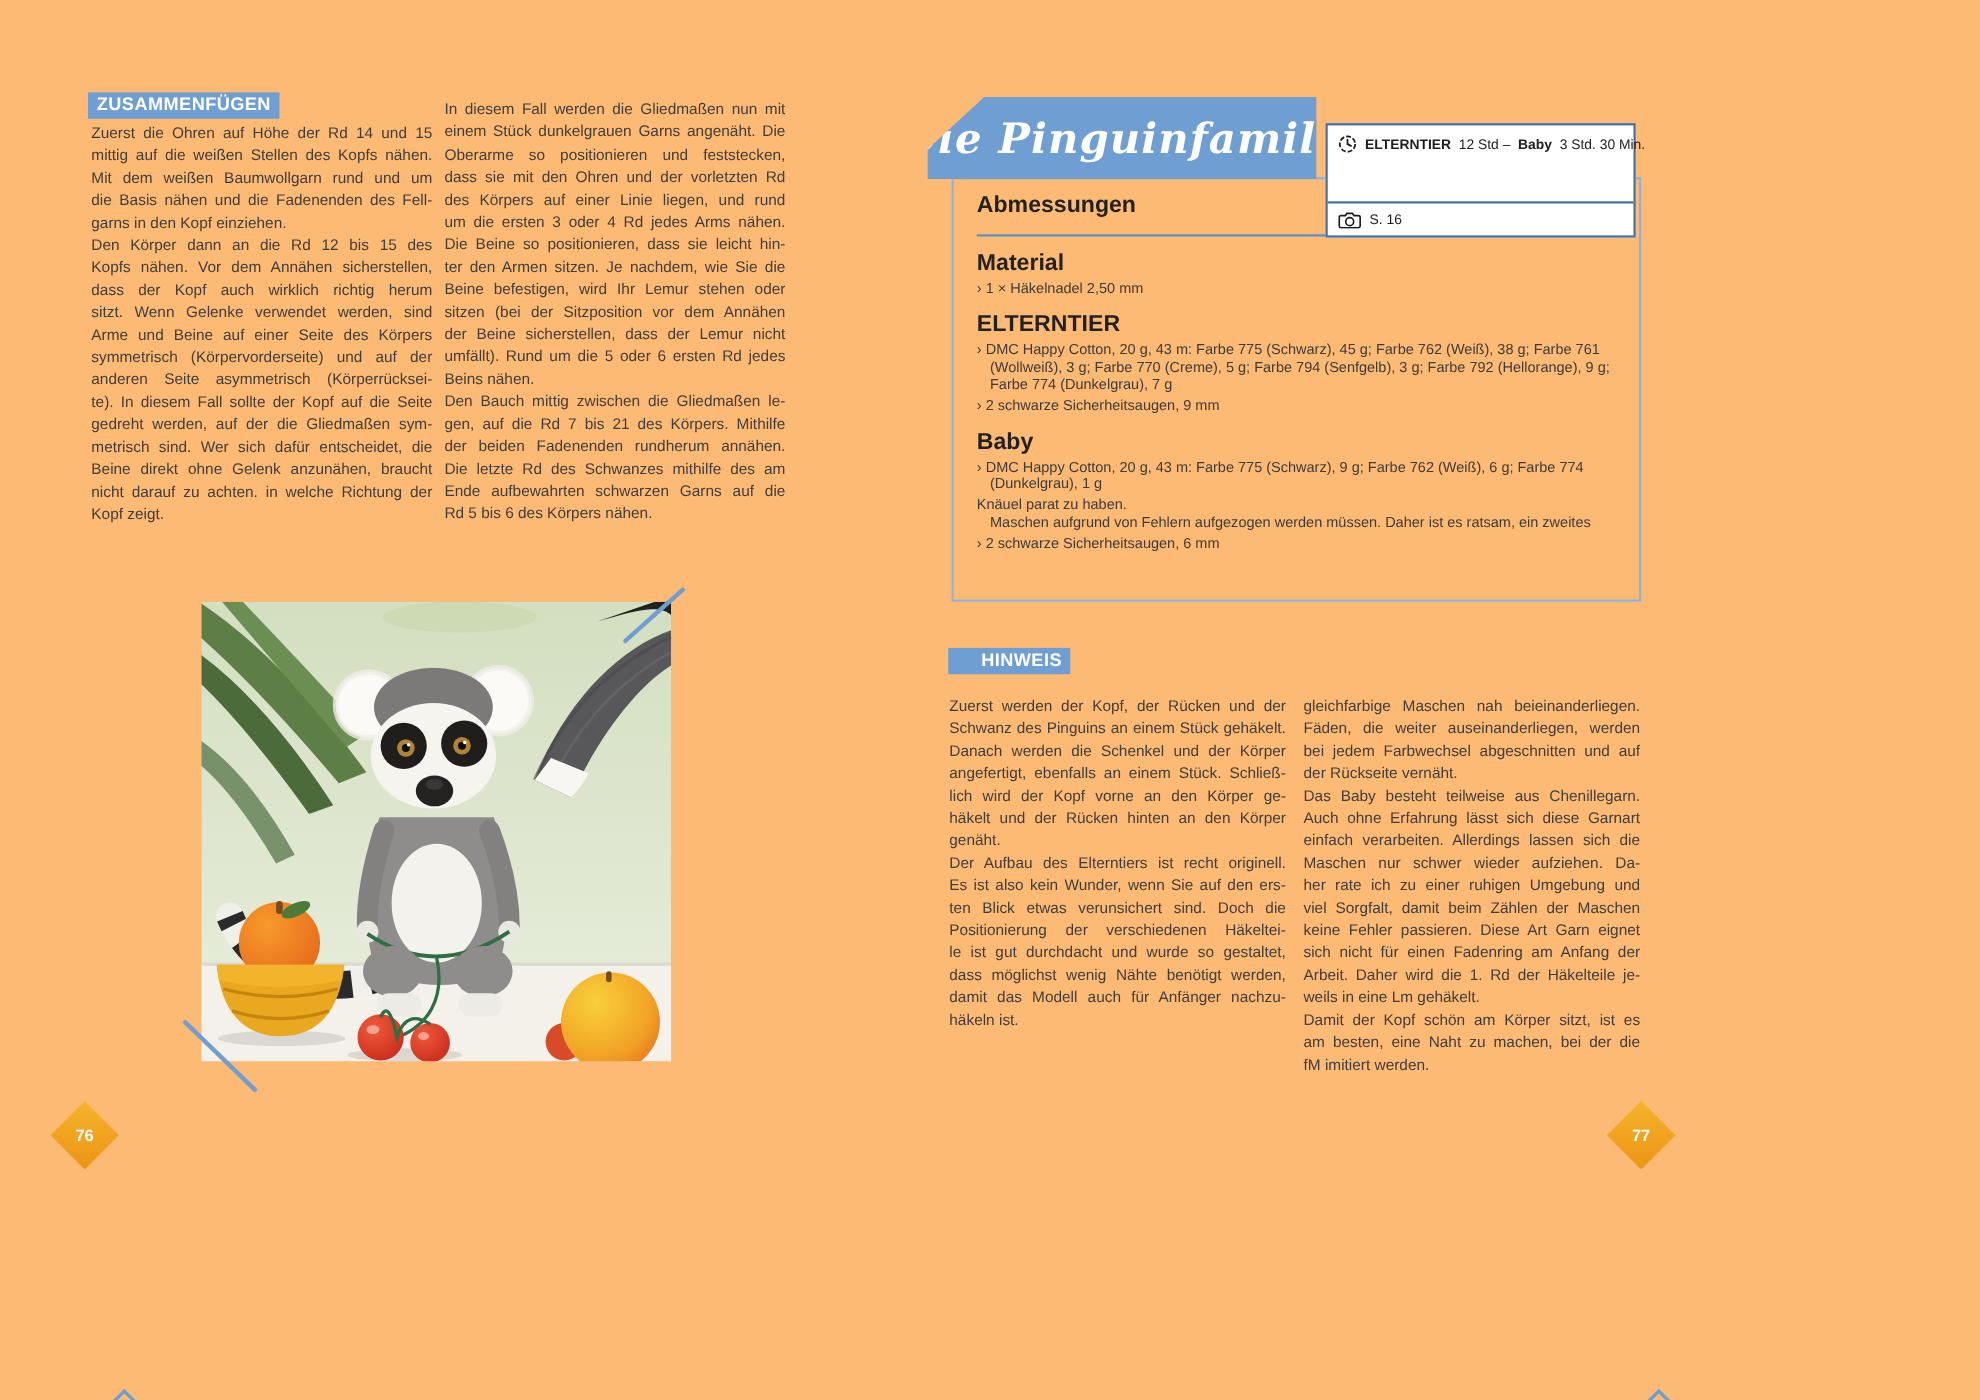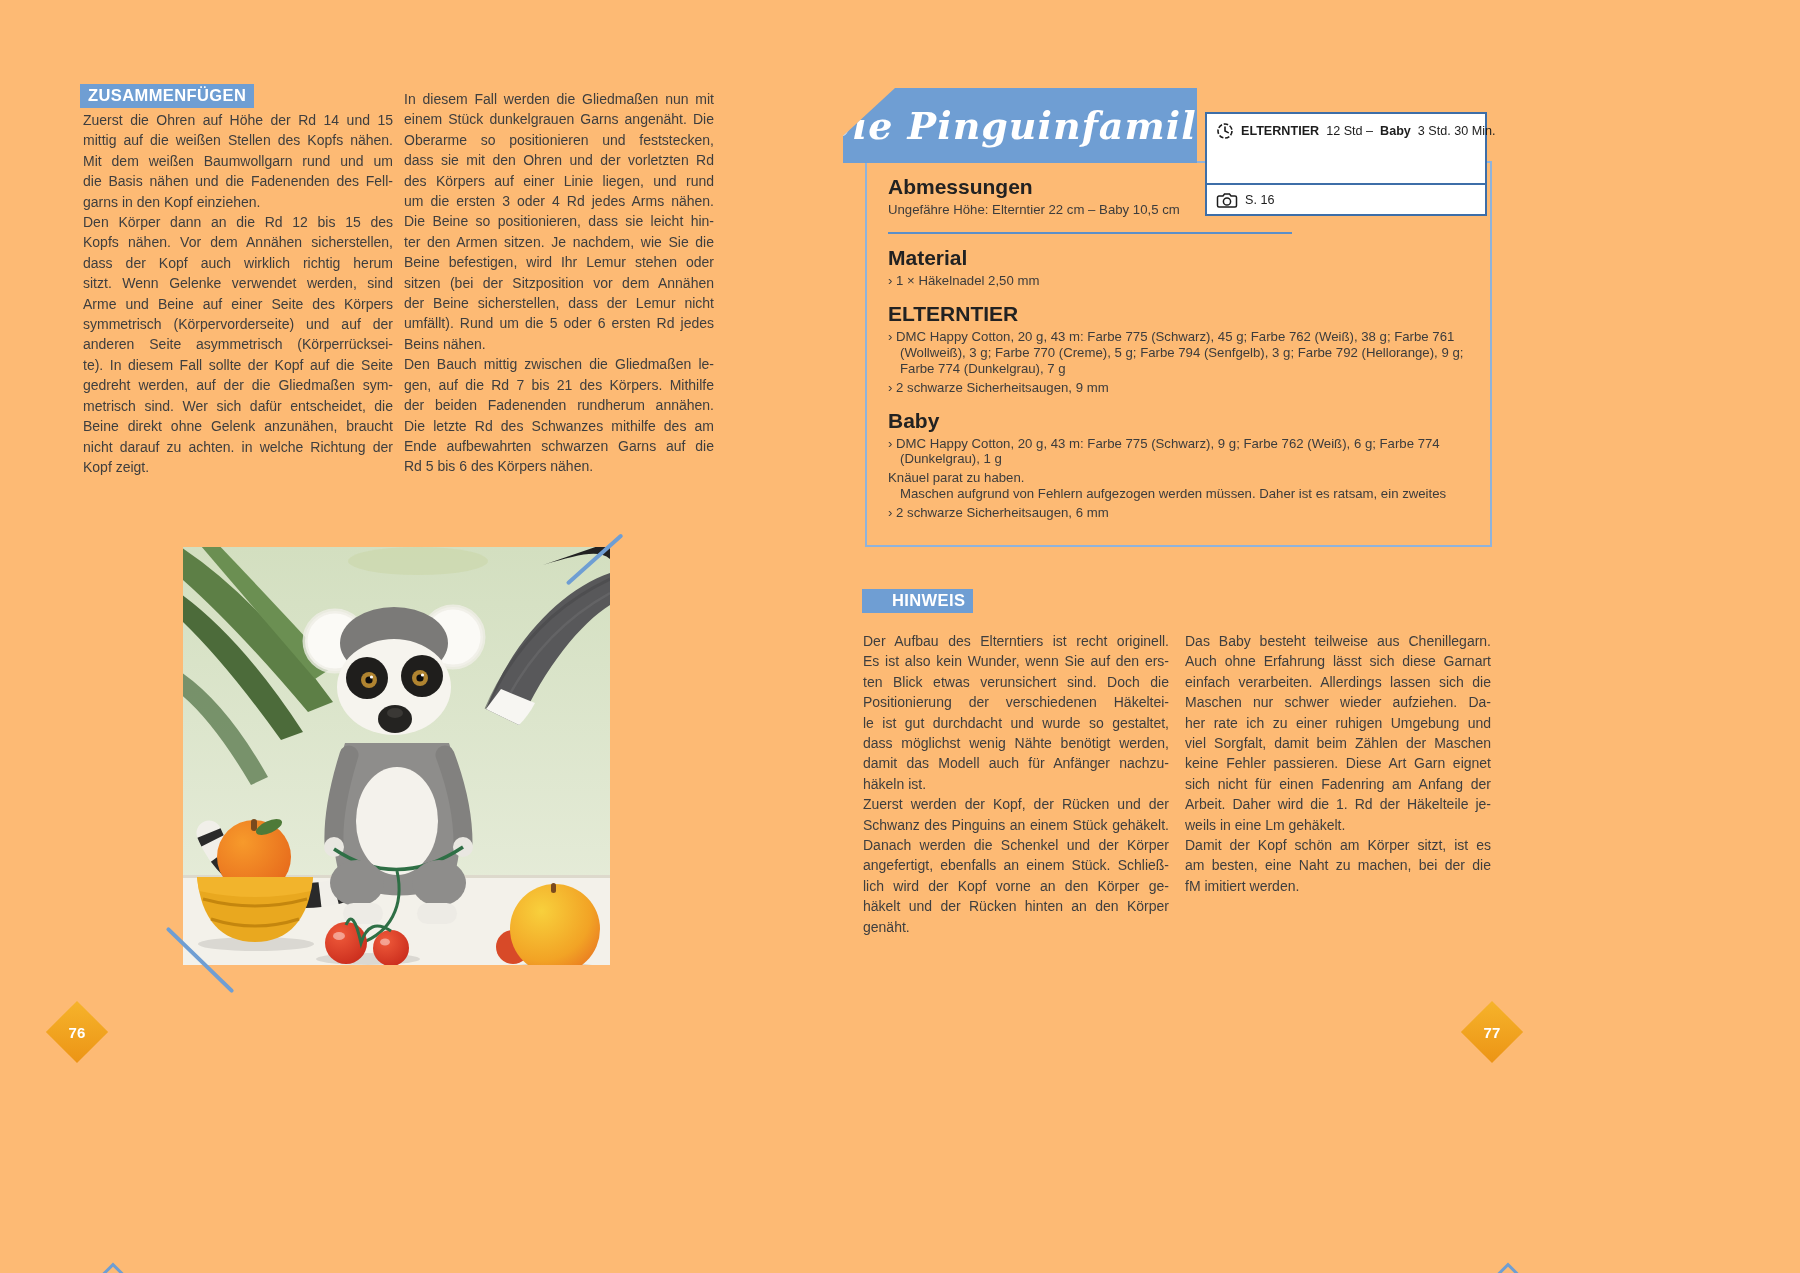--- a/index.html
+++ b/index.html
@@ -218,21 +218,20 @@
   <div class="diag diag-tr"></div>
   <div class="diag diag-bl"></div>
 
   <div class="pagenum pos-p76">
     <span>76</span>
   </div>
   <div class="diamond-outline pos-dleft"></div>
 
   <div class="content-box">
     <div class="spec-h">Abmessungen</div>
-    <div class="spec-line">Ungefähre Höhe: Elterntier 22 cm – Baby 10,5 cm</div>
     <div class="divider"></div>
     <div class="spec-h">Material</div>
     <div class="bullet">
         <div>› 1 × Häkelnadel 2,50 mm</div>
       </div>
     <div class="spec-h mt">ELTERNTIER</div>
     <div class="bullet">
         <div>› DMC Happy Cotton, 20 g, 43 m: Farbe 775 (Schwarz), 45 g; Farbe 762 (Weiß), 38 g; Farbe 761</div>
         <div>(Wollweiß), 3 g; Farbe 770 (Creme), 5 g; Farbe 794 (Senfgelb), 3 g; Farbe 792 (Hellorange), 9 g;</div>
         <div>Farbe 774 (Dunkelgrau), 7 g</div>
@@ -279,41 +278,47 @@
         </svg>
       </span>
       <span>S. 16</span>
     </div>
   </div>
 
   <div class="slabel pos-hlabel">HINWEIS</div>
 
   <div class="jcol pos-hcol1">
     <div class="jpara">
+        <div>Zuerst werden der Kopf, der Rücken und der</div>
+        <div>Schwanz des Pinguins an einem Stück gehäkelt.</div>
+        <div>Danach werden die Schenkel und der Körper</div>
+        <div>angefertigt, ebenfalls an einem Stück. Schließ-</div>
+        <div>lich wird der Kopf vorne an den Körper ge-</div>
+        <div>häkelt und der Rücken hinten an den Körper</div>
+        <div>genäht.</div>
+      </div>
+    <div class="jpara">
         <div>Der Aufbau des Elterntiers ist recht originell.</div>
         <div>Es ist also kein Wunder, wenn Sie auf den ers-</div>
         <div>ten Blick etwas verunsichert sind. Doch die</div>
         <div>Positionierung der verschiedenen Häkeltei-</div>
         <div>le ist gut durchdacht und wurde so gestaltet,</div>
         <div>dass möglichst wenig Nähte benötigt werden,</div>
         <div>damit das Modell auch für Anfänger nachzu-</div>
         <div>häkeln ist.</div>
       </div>
-    <div class="jpara">
-        <div>Zuerst werden der Kopf, der Rücken und der</div>
-        <div>Schwanz des Pinguins an einem Stück gehäkelt.</div>
-        <div>Danach werden die Schenkel und der Körper</div>
-        <div>angefertigt, ebenfalls an einem Stück. Schließ-</div>
-        <div>lich wird der Kopf vorne an den Körper ge-</div>
-        <div>häkelt und der Rücken hinten an den Körper</div>
-        <div>genäht.</div>
-      </div>
   </div>
 
   <div class="jcol pos-hcol2">
+    <div class="jpara">
+        <div>gleichfarbige Maschen nah beieinanderliegen.</div>
+        <div>Fäden, die weiter auseinanderliegen, werden</div>
+        <div>bei jedem Farbwechsel abgeschnitten und auf</div>
+        <div>der Rückseite vernäht.</div>
+      </div>
     <div class="jpara">
         <div>Das Baby besteht teilweise aus Chenillegarn.</div>
         <div>Auch ohne Erfahrung lässt sich diese Garnart</div>
         <div>einfach verarbeiten. Allerdings lassen sich die</div>
         <div>Maschen nur schwer wieder aufziehen. Da-</div>
         <div>her rate ich zu einer ruhigen Umgebung und</div>
         <div>viel Sorgfalt, damit beim Zählen der Maschen</div>
         <div>keine Fehler passieren. Diese Art Garn eignet</div>
         <div>sich nicht für einen Fadenring am Anfang der</div>
         <div>Arbeit. Daher wird die 1. Rd der Häkelteile je-</div>

